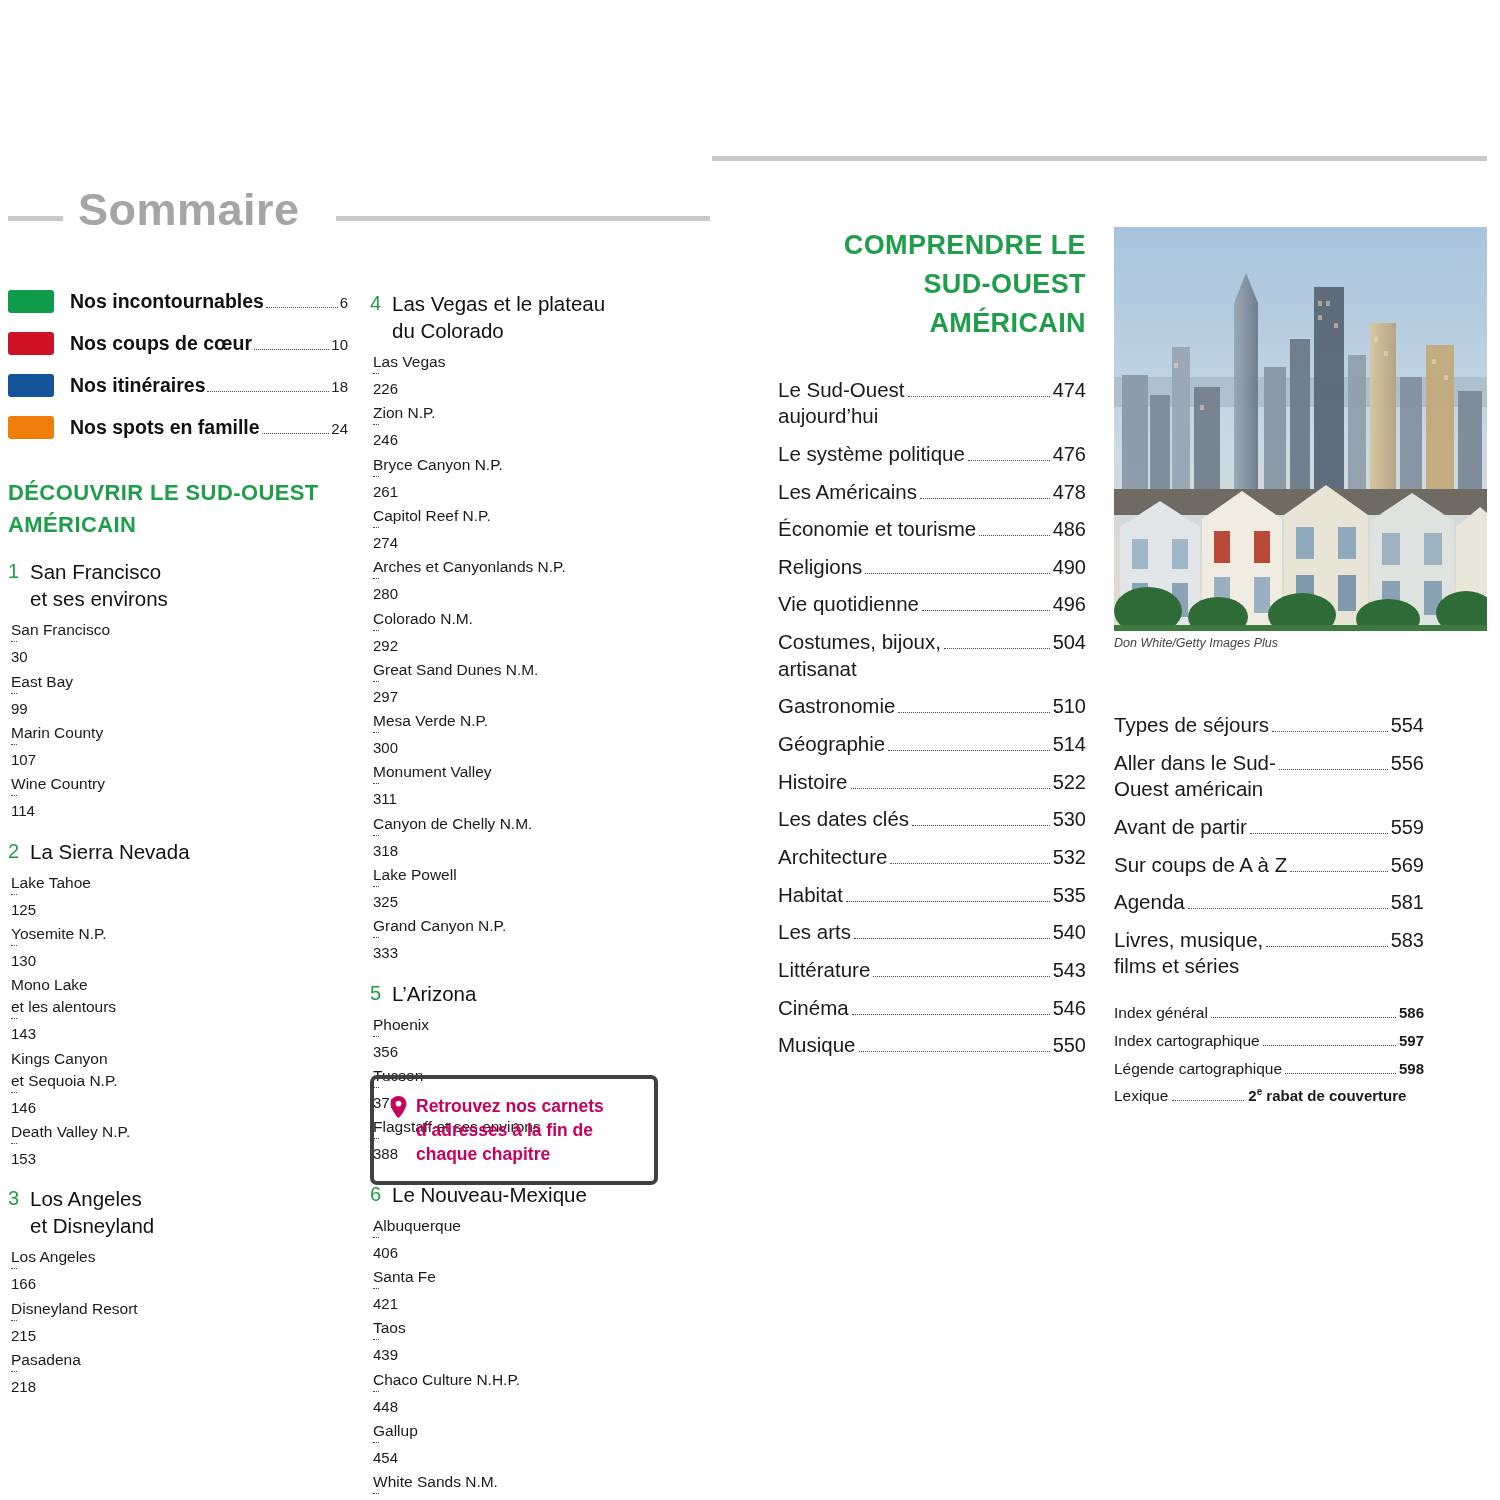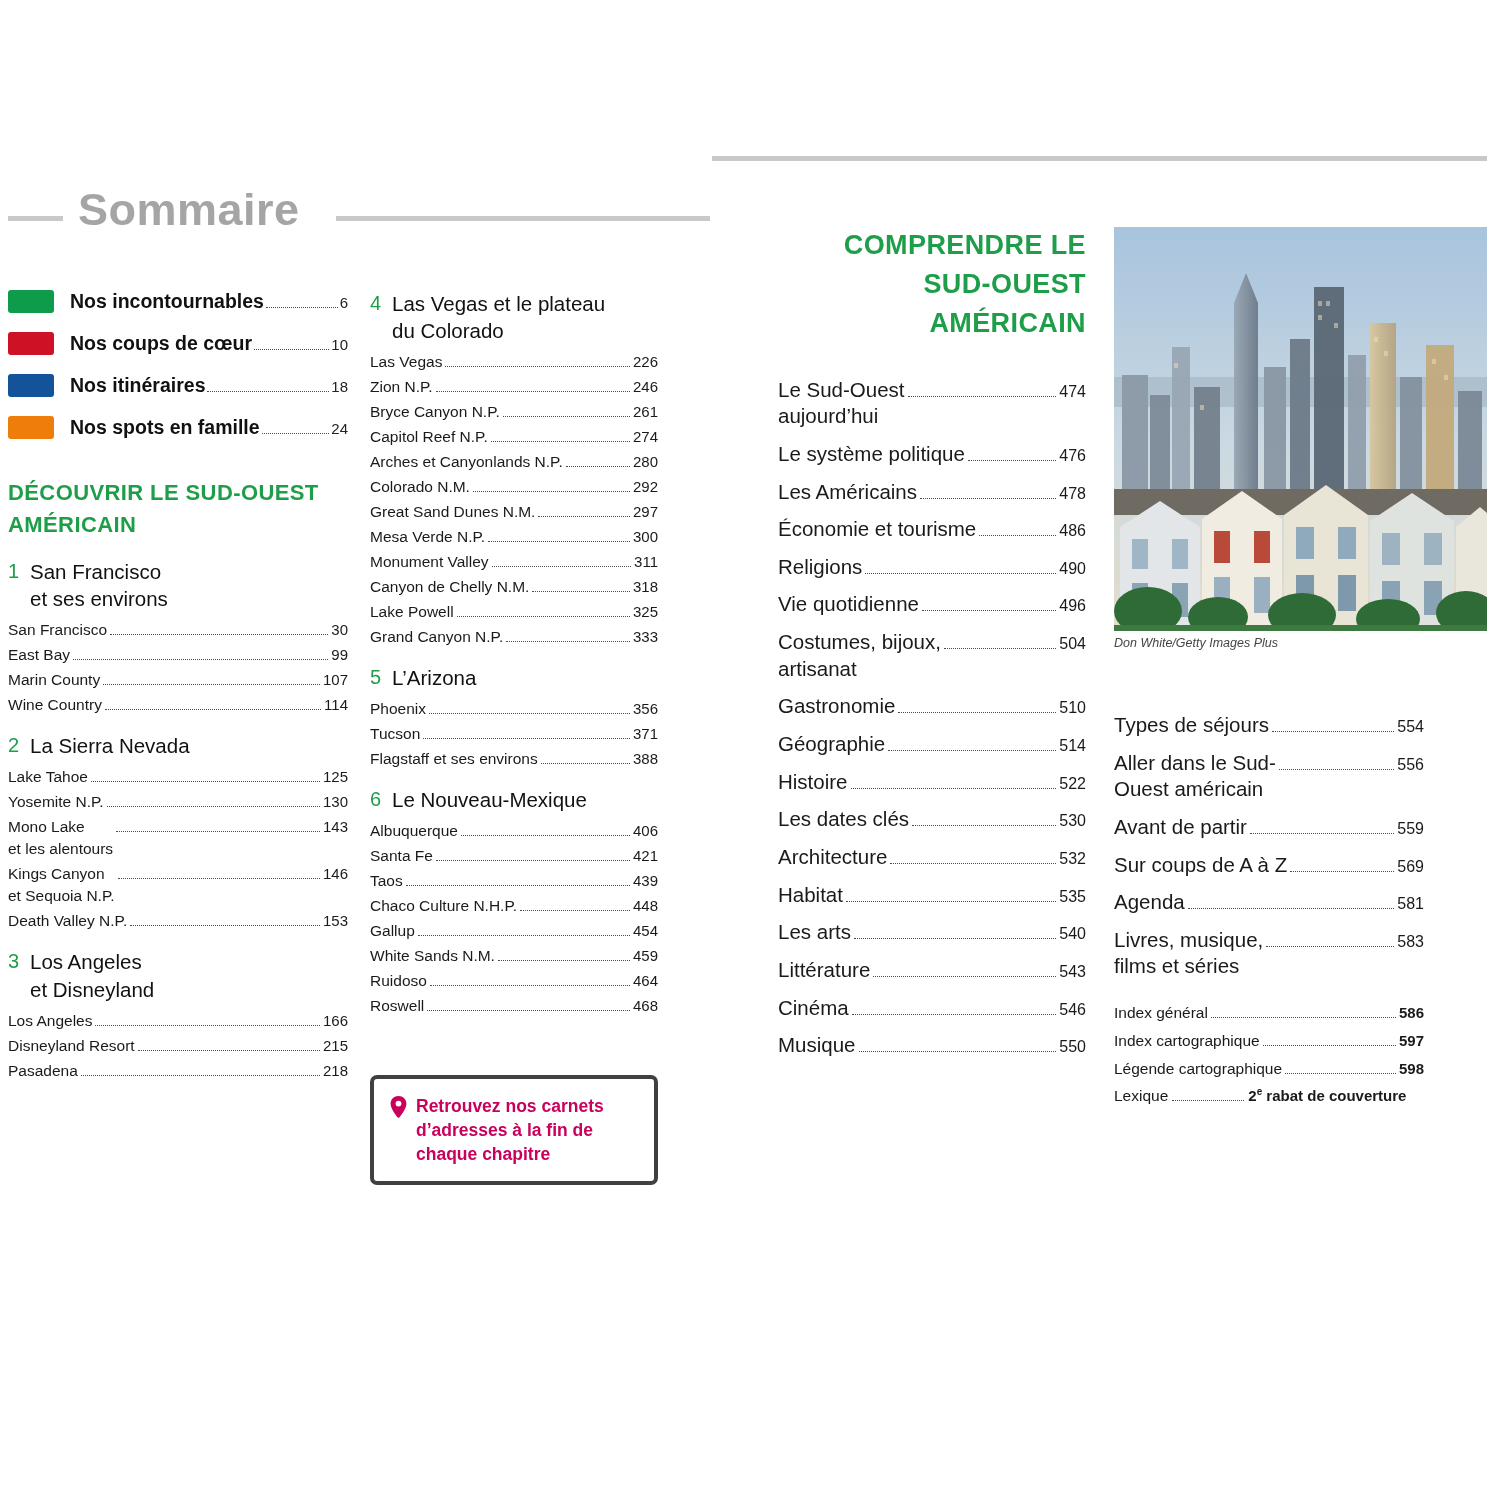--- a/index.html
+++ b/index.html
@@ -84,21 +84,21 @@
     margin-top: 16px; margin-bottom: 7px;
   }
   .chapter .num {
     color: #1f9e4a; font-size: 20px; font-weight: normal;
     width: 22px; flex: 0 0 auto; line-height: 1.32;
   }
   .chapter .cname {
     font-size: 20.5px; color: #111; line-height: 1.32; white-space: pre-line;
   }
   .entry {
-    font-size: 15.5px; color: #1a1a1a; margin-bottom: 3px; line-height: 1.42;
+    font-size: 15.5px; color: #1a1a1a; margin-bottom: 3px; line-height: 1.42; flex-direction: column;
   }
   .entry .label { white-space: pre-line; }
   .entry .page { font-size: 15px; }
 
   
   #col2 {
     position: absolute; left: 370px; top: 290px; width: 288px;
   }
   #col2 .chapter:first-child { margin-top: 0; }
 
@@ -117,21 +117,21 @@
 
   
   #col3 {
     position: absolute; left: 778px; top: 226px; width: 308px;
   }
   #col3 .sec-head { font-size: 27px; margin-bottom: 34px; text-align: right; }
   .big-entry {
     font-size: 20.5px; color: #1a1a1a; margin-bottom: 11px; line-height: 1.3;
   }
   .big-entry .label { white-space: pre-line; }
-  .big-entry .page { font-size: 16px; }
+  .big-entry .page { font-size: 20px; }
   .big-entry .dots { margin-bottom: 5px; }
 
   
   #photo {
     position: absolute; left: 1114px; top: 227px;
     width: 373px; height: 404px; overflow: hidden;
   }
   #photo svg { display: block; }
   #photo-credit {
     position: absolute; left: 1114px; top: 636px; width: 373px;

